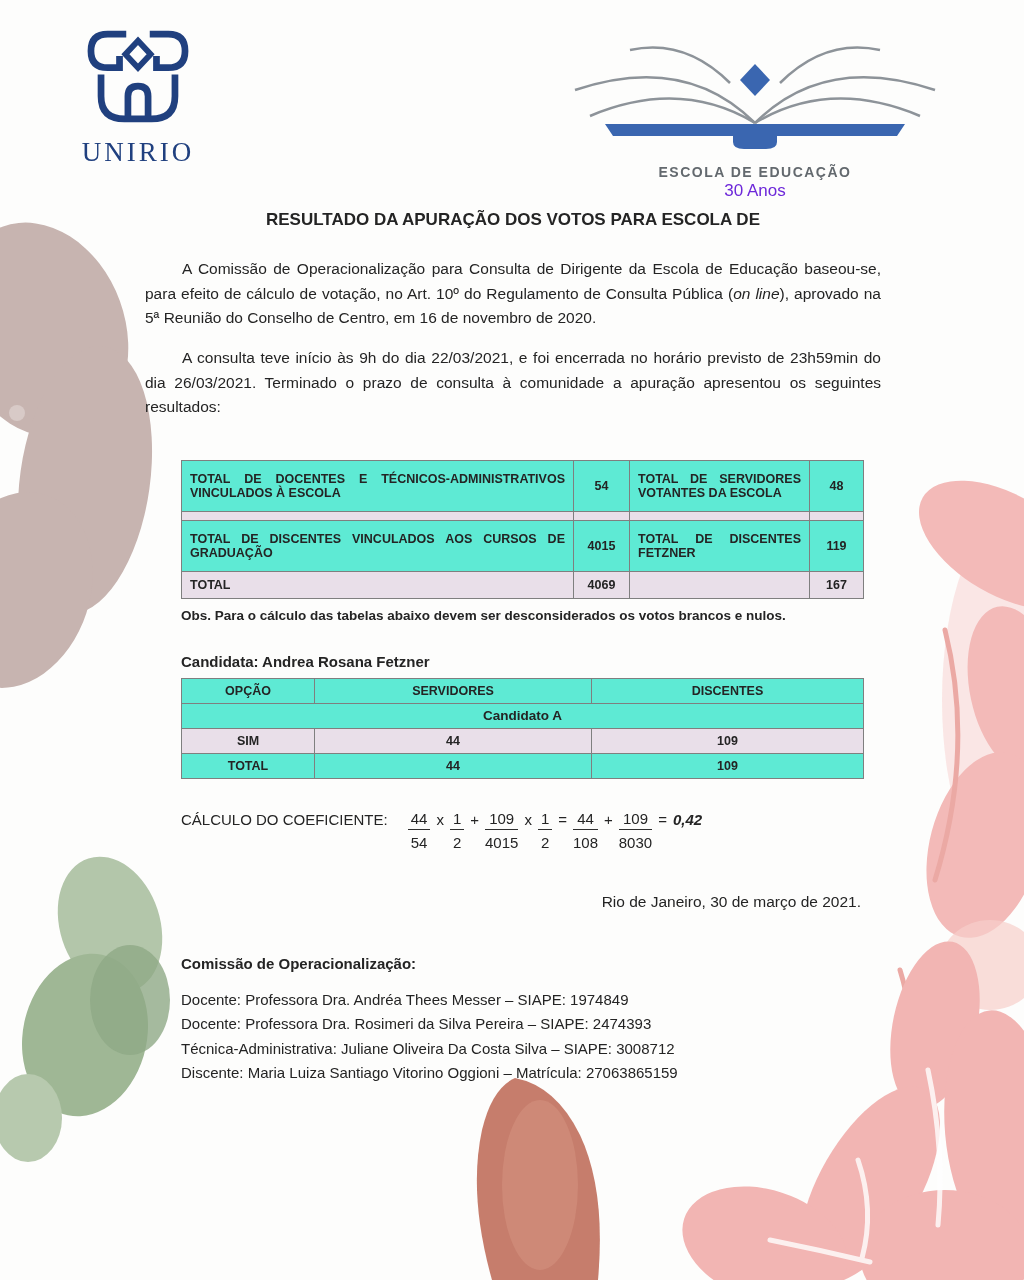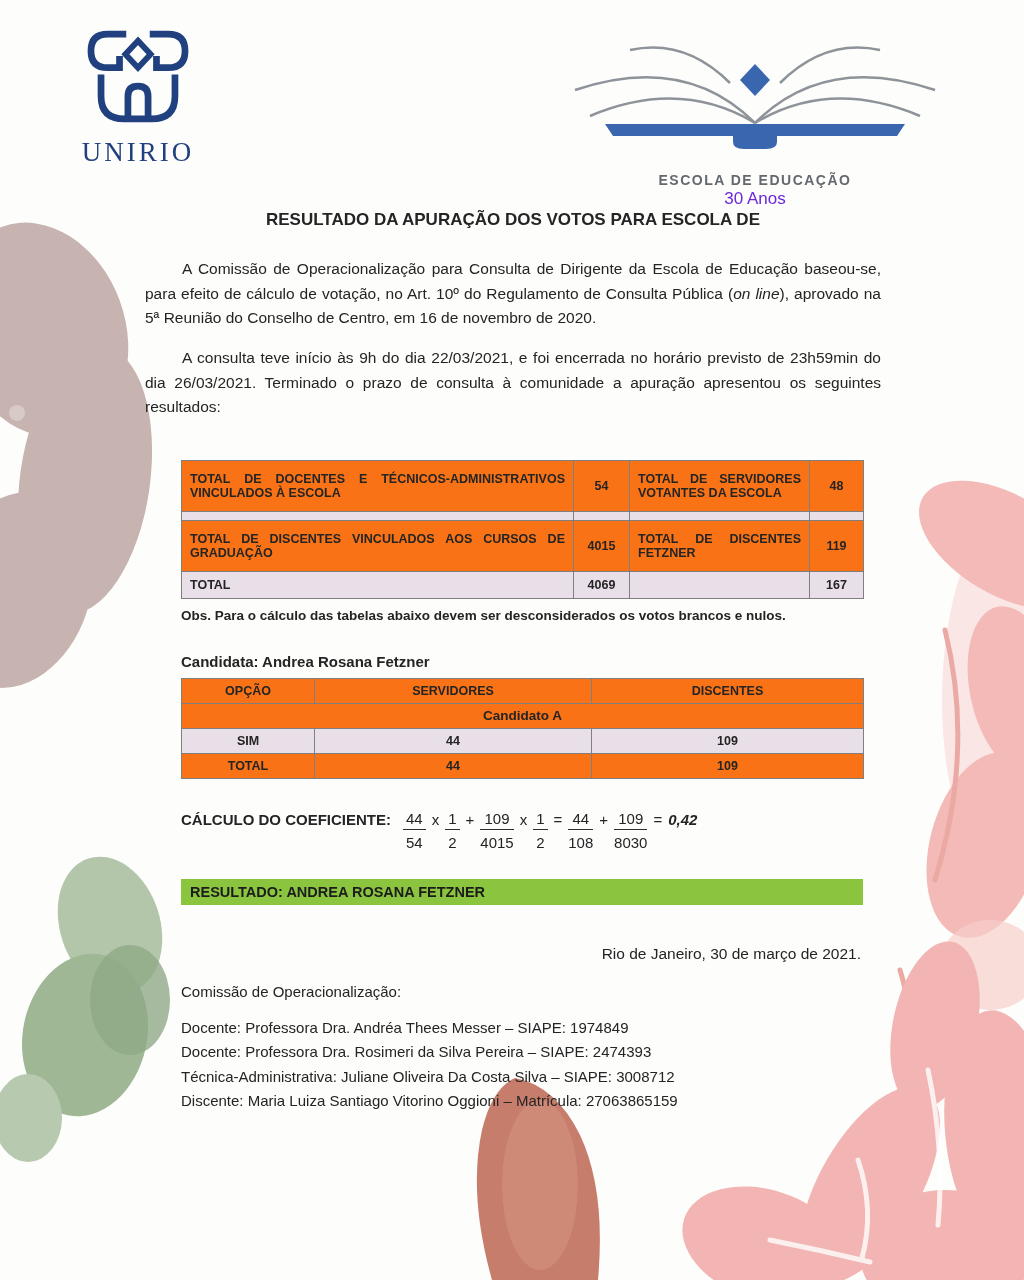--- a/index.html
+++ b/index.html
@@ -12,61 +12,61 @@
   }
   .bg-decor { position: absolute; top: 0; left: 0; z-index: 0; }
 
   
   .unirio-block { position: absolute; left: 58px; top: 24px; width: 160px; text-align: center; z-index: 2; }
   .unirio-word {
     font-family: "Liberation Serif", serif;
     font-size: 27px; letter-spacing: 3px; color: #20407f; margin-top: 4px;
   }
   .escola-block { position: absolute; left: 545px; top: 28px; width: 420px; text-align: center; z-index: 2; }
-  .escola-line1 { font-size: 14px; font-weight: bold; letter-spacing: 1.5px; color: #63696e; margin-top: 10px; }
+  .escola-line1 { font-size: 14px; font-weight: bold; letter-spacing: 1.5px; color: #63696e; margin-top: 2px; }
   .escola-line2 { font-size: 17px; color: #6d28d9; margin-top: 1px; }
 
   
   .doc { position: absolute; left: 145px; top: 206px; width: 736px; z-index: 2; font-size: 15.5px; }
   .doc-title { text-align: center; font-weight: bold; line-height: 27px; font-size: 17px; }
   .para { text-align: justify; text-indent: 37px; line-height: 24.5px; margin-top: 24px; }
   .para.p2 { margin-top: 9px; }
 
   table { border-collapse: collapse; margin-left: 36px; width: 682px; table-layout: fixed; }
   td { border: 1px solid #7f7f7f; font-weight: bold; font-size: 12.5px; padding: 3px 8px; vertical-align: middle; }
-  .row-blue td { background: #f97316; }
+  .row-blue td { background: #5eead4; }
   .row-pink td { background: #e9dfe9; }
   .totals { margin-top: 40px; }
   .totals .lbl { text-align: justify; }
   .totals .val { text-align: center; padding: 3px 2px; }
   .totals .tall td { height: 44px; }
   .totals .spacer td { height: 8px; padding: 0; }
   .totals .trow td { height: 20px; }
 
   .obs { margin-top: 9px; margin-left: 36px; font-weight: bold; font-size: 13.5px; }
   .cand-heading { margin-top: 30px; margin-left: 36px; font-weight: bold; font-size: 15px; }
   .cand { margin-top: 8px; }
   .cand td { text-align: center; height: 18px; }
   .cand .cand-title { font-size: 13.5px; }
 
   .coef { display: flex; align-items: flex-start; margin-top: 30px; margin-left: 36px; font-size: 15px; }
-  .coef-label { font-weight: bold; font-size: 15px; line-height: 21px; margin-right: 8px; white-space: nowrap; }
+  .coef-label { font-weight: normal; font-size: 15px; line-height: 21px; margin-right: 16px; white-space: nowrap; }
   .frac { display: inline-block; text-align: center; margin: 0 4px; }
   .num { display: block; border-bottom: 1.5px solid #2e2e2e; line-height: 20px; padding: 0 3px; }
   .den { display: block; line-height: 20px; padding-top: 3px; }
   .op { line-height: 21px; margin: 0 2px; }
   .coef-result { font-weight: bold; line-height: 21px; margin-left: 4px; font-style: italic; }
 
   .banner {
     margin-top: 26px; margin-left: 36px; width: 682px; box-sizing: border-box;
     background: #8bc53f; color: #1c1c1c;
     font-weight: bold; font-size: 14.5px; padding: 5px 9px;
   }
   .date-line { margin-top: 40px; text-align: right; padding-right: 20px; font-size: 15.5px; }
-  .commission-title { margin-top: 20px; margin-left: 36px; font-weight: normal; font-size: 15px; }
+  .commission-title { margin-top: 44px; margin-left: 36px; font-weight: bold; font-size: 15px; }
   .commission-list { margin-top: 16px; margin-left: 36px; line-height: 24.5px; font-size: 15px; }
 </style>
 </head>
 <body>
 
 <svg class="bg-decor" width="1024" height="1280" viewBox="0 0 1024 1280">
 
   <g fill="#c7b4b0">
     <ellipse cx="40" cy="330" rx="85" ry="110" transform="rotate(-20 40 330)"></ellipse>
     <ellipse cx="85" cy="480" rx="65" ry="135" transform="rotate(8 85 480)"></ellipse>
@@ -245,21 +245,20 @@
       </span>
     <span class="op">+</span>
     <span class="frac">
         <span class="num">109</span>
         <span class="den">8030</span>
       </span>
     <span class="op">=</span>
     <span class="coef-result">0,42</span>
   </div>
 
-  <div class="banner">RESULTADO: ANDREA ROSANA FETZNER</div>
 
   <div class="date-line">Rio de Janeiro, 30 de março de 2021.</div>
 
   <div class="commission-title">Comissão de Operacionalização:</div>
 
   <div class="commission-list">
     <div>Docente: Professora Dra. Andréa Thees Messer – SIAPE: 1974849</div>
     <div>Docente: Professora Dra. Rosimeri da Silva Pereira – SIAPE: 2474393</div>
     <div>Técnica-Administrativa: Juliane Oliveira Da Costa Silva – SIAPE: 3008712</div>
     <div>Discente: Maria Luiza Santiago Vitorino Oggioni – Matrícula: 27063865159</div>

